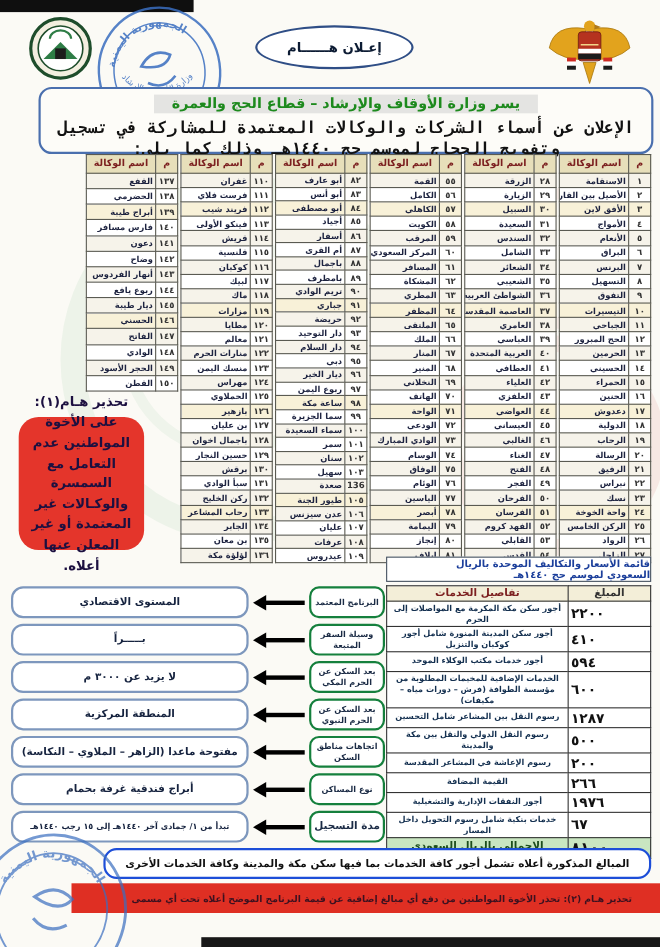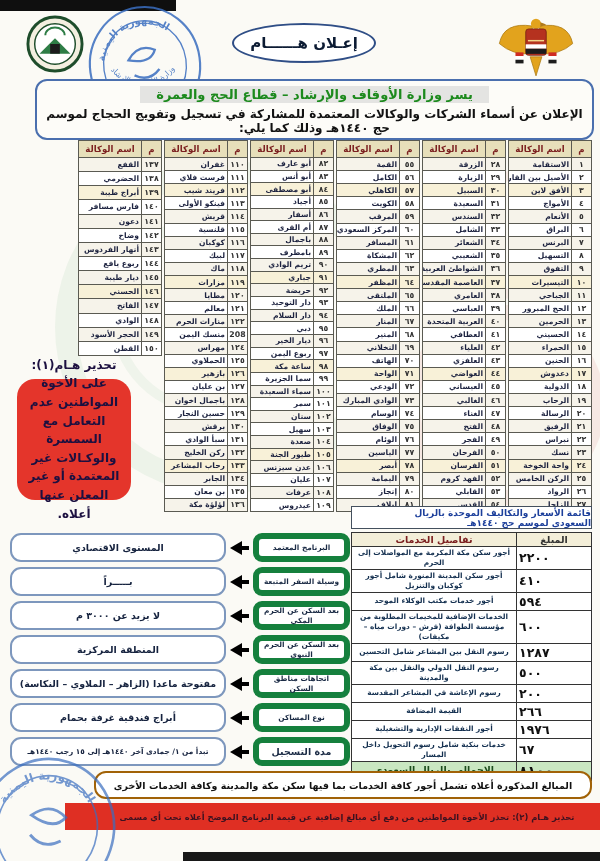--- a/index.html
+++ b/index.html
@@ -12,27 +12,27 @@
   .wm-green{left:55px;top:160px;width:290px;height:290px;border:22px solid #3a9a55;opacity:.07;}
   .wm-green2{left:110px;top:215px;width:180px;height:180px;border:10px solid #3a9a55;opacity:.06;}
   .wm-red{left:405px;top:305px;width:170px;height:170px;border:15px solid #cc3a33;opacity:.09;}
   .wm-red2{left:455px;top:170px;width:110px;height:110px;border:10px solid #cc3a33;opacity:.07;}
   
   .logo-ministry{position:absolute;left:26px;top:15px;}
   .stamp-top{position:absolute;left:86px;top:2px;width:118px;height:126px;opacity:.85;transform:rotate(-8deg);}
   .stamp-bottom{position:absolute;left:-28px;top:754px;width:150px;height:150px;opacity:.7;transform:rotate(18deg);}
   .oval{position:absolute;left:232px;top:23px;width:140px;height:36px;border:2.5px solid #2f4e86;
         border-radius:50%;display:flex;align-items:center;justify-content:center;
-        font-size:15px;font-weight:bold;color:#0c1b33;background:#fff;}
+        font-size:12px;font-weight:bold;color:#0c1b33;background:#fff;}
   .yemen-emblem{position:absolute;left:492px;top:14px;}
   .head-box{position:absolute;left:35px;top:79px;width:555px;height:57px;border:2px solid #4a6fae;
         border-radius:12px;background:#fdfcf8;text-align:center;direction:rtl;}
   .head-title{display:inline-block;margin-top:5px;padding:1px 16px;background:#e4e4e2;
         color:#1d8a1d;font-weight:bold;font-size:13px;}
-  .head-intro{margin-top:4px;font-size:12px;font-weight:bold;color:#111;padding:0 8px;}
+  .head-intro{margin-top:4px;font-size:15px;font-weight:bold;color:#111;padding:0 8px;font-family:Liberation Mono, monospace;}
   
   .agencies{position:absolute;left:78px;top:140px;width:514px;display:flex;gap:2px;direction:rtl;}
   .pair{flex:1;min-width:0;}
   .agtable{width:100%;border-collapse:collapse;table-layout:fixed;height:372px;background:#fff;}
   .pair:nth-child(6) .agtable{height:216px;}
   .agtable th,.agtable td{border:1px solid #5a5a52;padding:0;}
   .agtable th{background:#e7dfba;color:#7c2020;font-size:8.6px;font-weight:bold;height:16px;}
   .agtable th.numh,.agtable td.num{width:19px;}
   .agtable td.num{font-size:7.8px;font-weight:bold;color:#333;text-align:center;}
   .agtable td.agname{font-size:7.6px;font-weight:bold;color:#1d2340;text-align:right;
@@ -61,30 +61,30 @@
   .price-table td.tlabel{font-size:9.5px;color:#1d4d1d;}
   .price-table td.tamt{font-size:14px;letter-spacing:3px;}
   
   .flow{position:absolute;left:10px;top:533px;width:340px;height:233px;display:flex;
         flex-direction:column;justify-content:space-between;}
   .flow-row{display:flex;height:29px;direction:ltr;}
   .fval{width:216px;border:2px solid #7d97bd;border-radius:11px;background:#fff;direction:rtl;
         display:flex;align-items:center;justify-content:center;font-weight:bold;font-size:9.5px;
         color:#16233f;box-sizing:border-box;padding:0 4px;text-align:center;}
   .fval.fsmall{font-size:7.4px;}
-  .flabel{width:97px;border:6px solid #15803d;border-radius:9px;background:#fff;direction:rtl;
+  .flabel{width:69px;border:2px solid #15803d;border-radius:9px;background:#fff;direction:rtl;
         display:flex;align-items:center;justify-content:center;text-align:center;font-weight:bold;
         font-size:7.4px;color:#1b2b45;box-sizing:border-box;padding:0 2px;line-height:1.25;}
   .flabel.fbig{font-size:9.5px;}
   .farrow{flex:1;position:relative;margin:auto 4px;height:14px;}
   .farrow::before{content:"";position:absolute;right:0;top:5.5px;left:10px;height:3.5px;background:#000;}
   .farrow::after{content:"";position:absolute;left:0;top:0;border-top:7px solid transparent;
         border-bottom:7px solid transparent;border-right:12px solid #000;}
   
-  .note-box{position:absolute;left:94px;top:771px;width:498px;height:28px;border:2px solid #a16207;
+  .note-box{position:absolute;left:94px;top:771px;width:498px;height:28px;border:2px solid #1d4ed8;
         border-radius:12px;background:#fff;display:flex;align-items:center;justify-content:center;
         direction:rtl;font-size:9.5px;font-weight:bold;color:#111;box-sizing:border-box;}
   .warning2{position:absolute;left:28px;top:803px;width:564px;height:27px;background:#df2f23;
         display:flex;align-items:center;justify-content:center;direction:rtl;
         font-size:8.4px;font-weight:bold;color:#3c1120;box-sizing:border-box;margin-left:37px;}
 </style>
 </head>
 <body>
 
 <div class="page">
@@ -586,21 +586,21 @@
             </tr>
             <tr>
               <td class="num">١٠٢</td>
               <td class="agname">سنان</td>
             </tr>
             <tr>
               <td class="num">١٠٣</td>
               <td class="agname">سهيل</td>
             </tr>
             <tr>
-              <td class="num">١٠٤</td>
+              <td class="num">136</td>
               <td class="agname">صعدة</td>
             </tr>
             <tr>
               <td class="num">١٠٥</td>
               <td class="agname">طيور الجنة</td>
             </tr>
             <tr>
               <td class="num">١٠٦</td>
               <td class="agname">عدن سيزنس</td>
             </tr>
@@ -672,21 +672,21 @@
             </tr>
             <tr>
               <td class="num">١٢١</td>
               <td class="agname">معالم</td>
             </tr>
             <tr>
               <td class="num">١٢٢</td>
               <td class="agname">منارات الحرم</td>
             </tr>
             <tr>
-              <td class="num">208</td>
+              <td class="num">١٢٣</td>
               <td class="agname">منسك اليمن</td>
             </tr>
             <tr>
               <td class="num">١٢٤</td>
               <td class="agname">مهراس</td>
             </tr>
             <tr>
               <td class="num">١٢٥</td>
               <td class="agname">الحملاوي</td>
             </tr>

